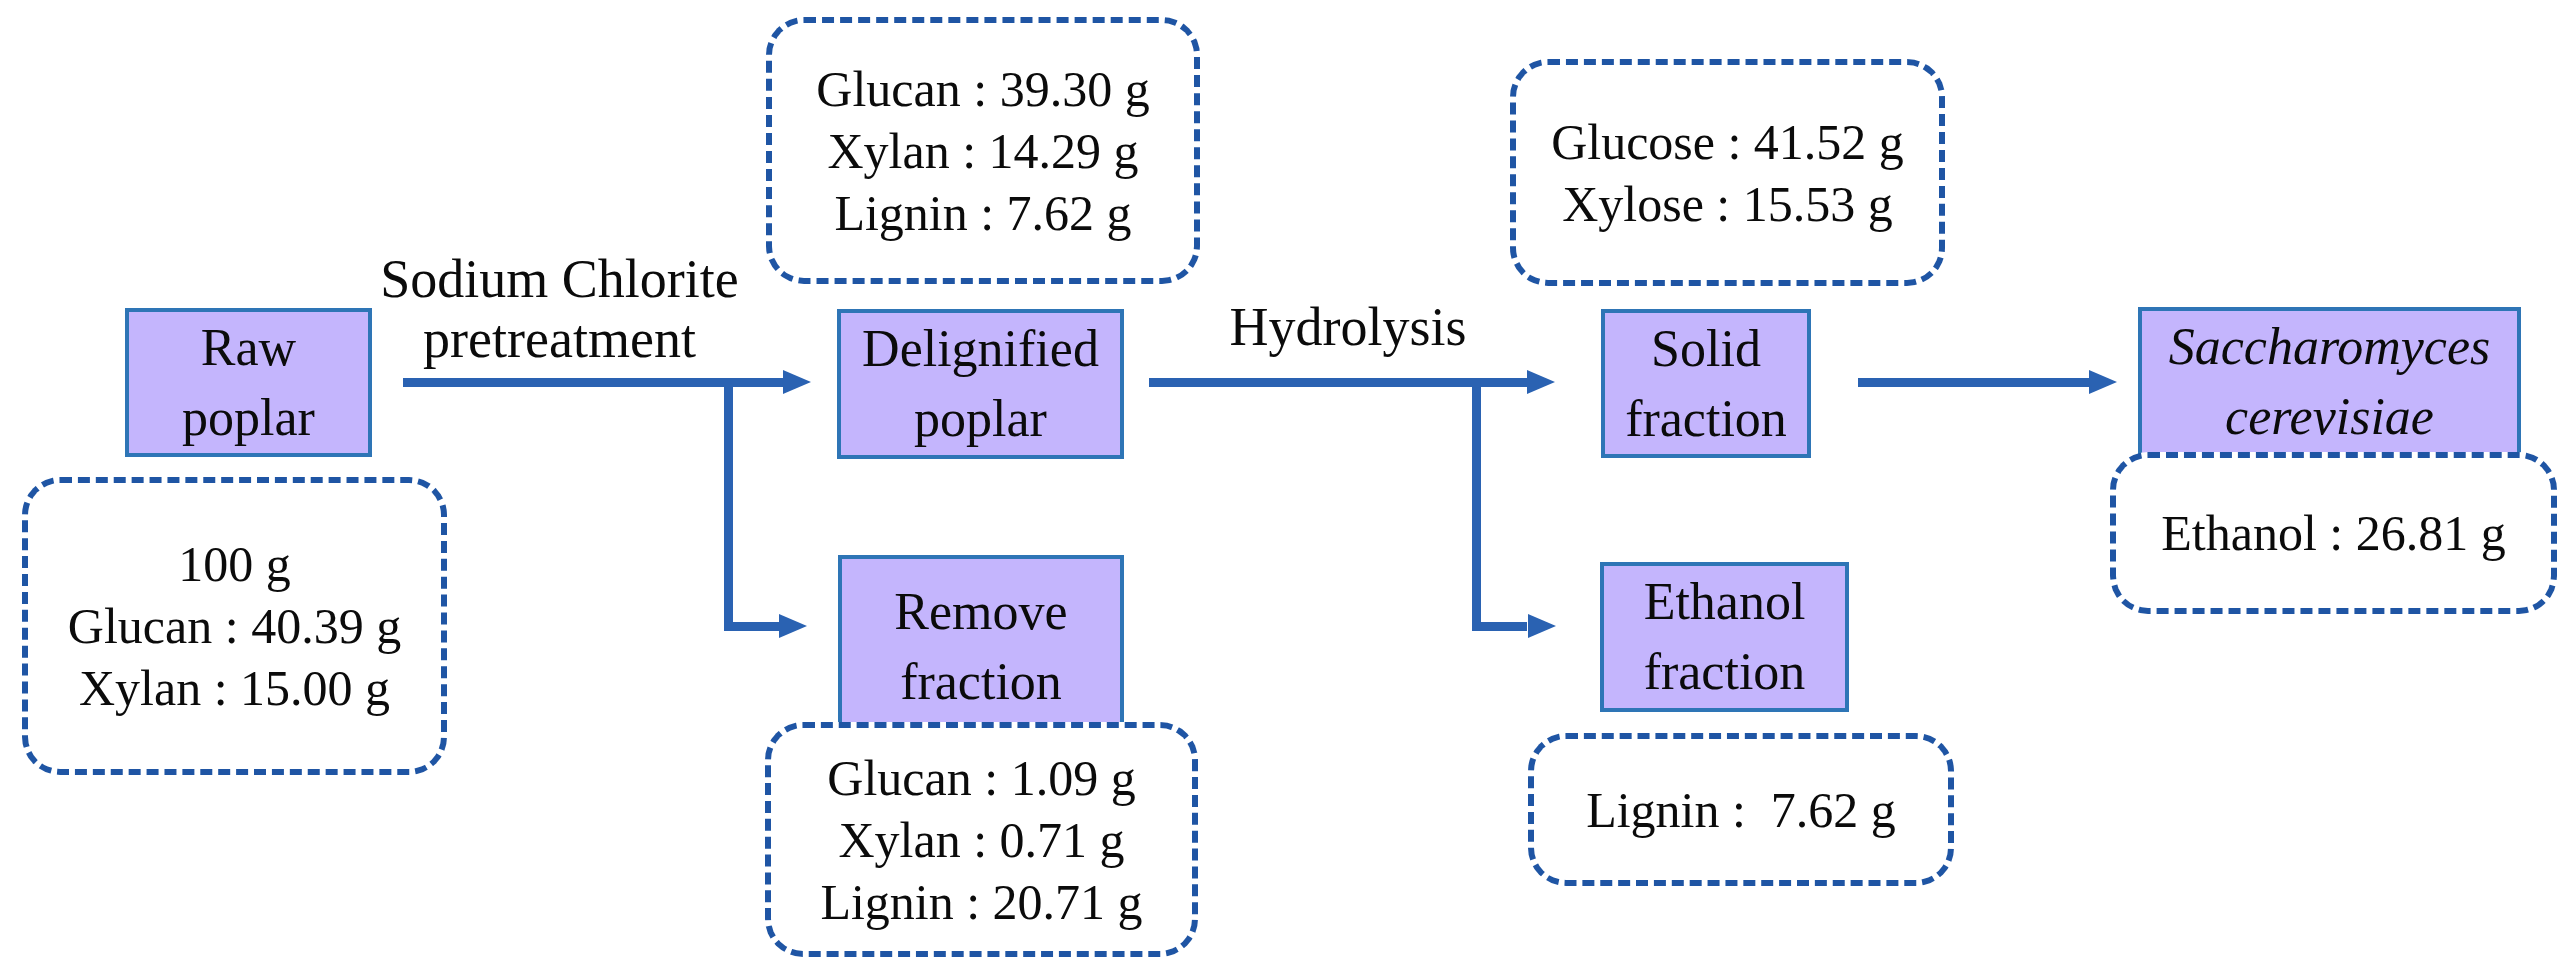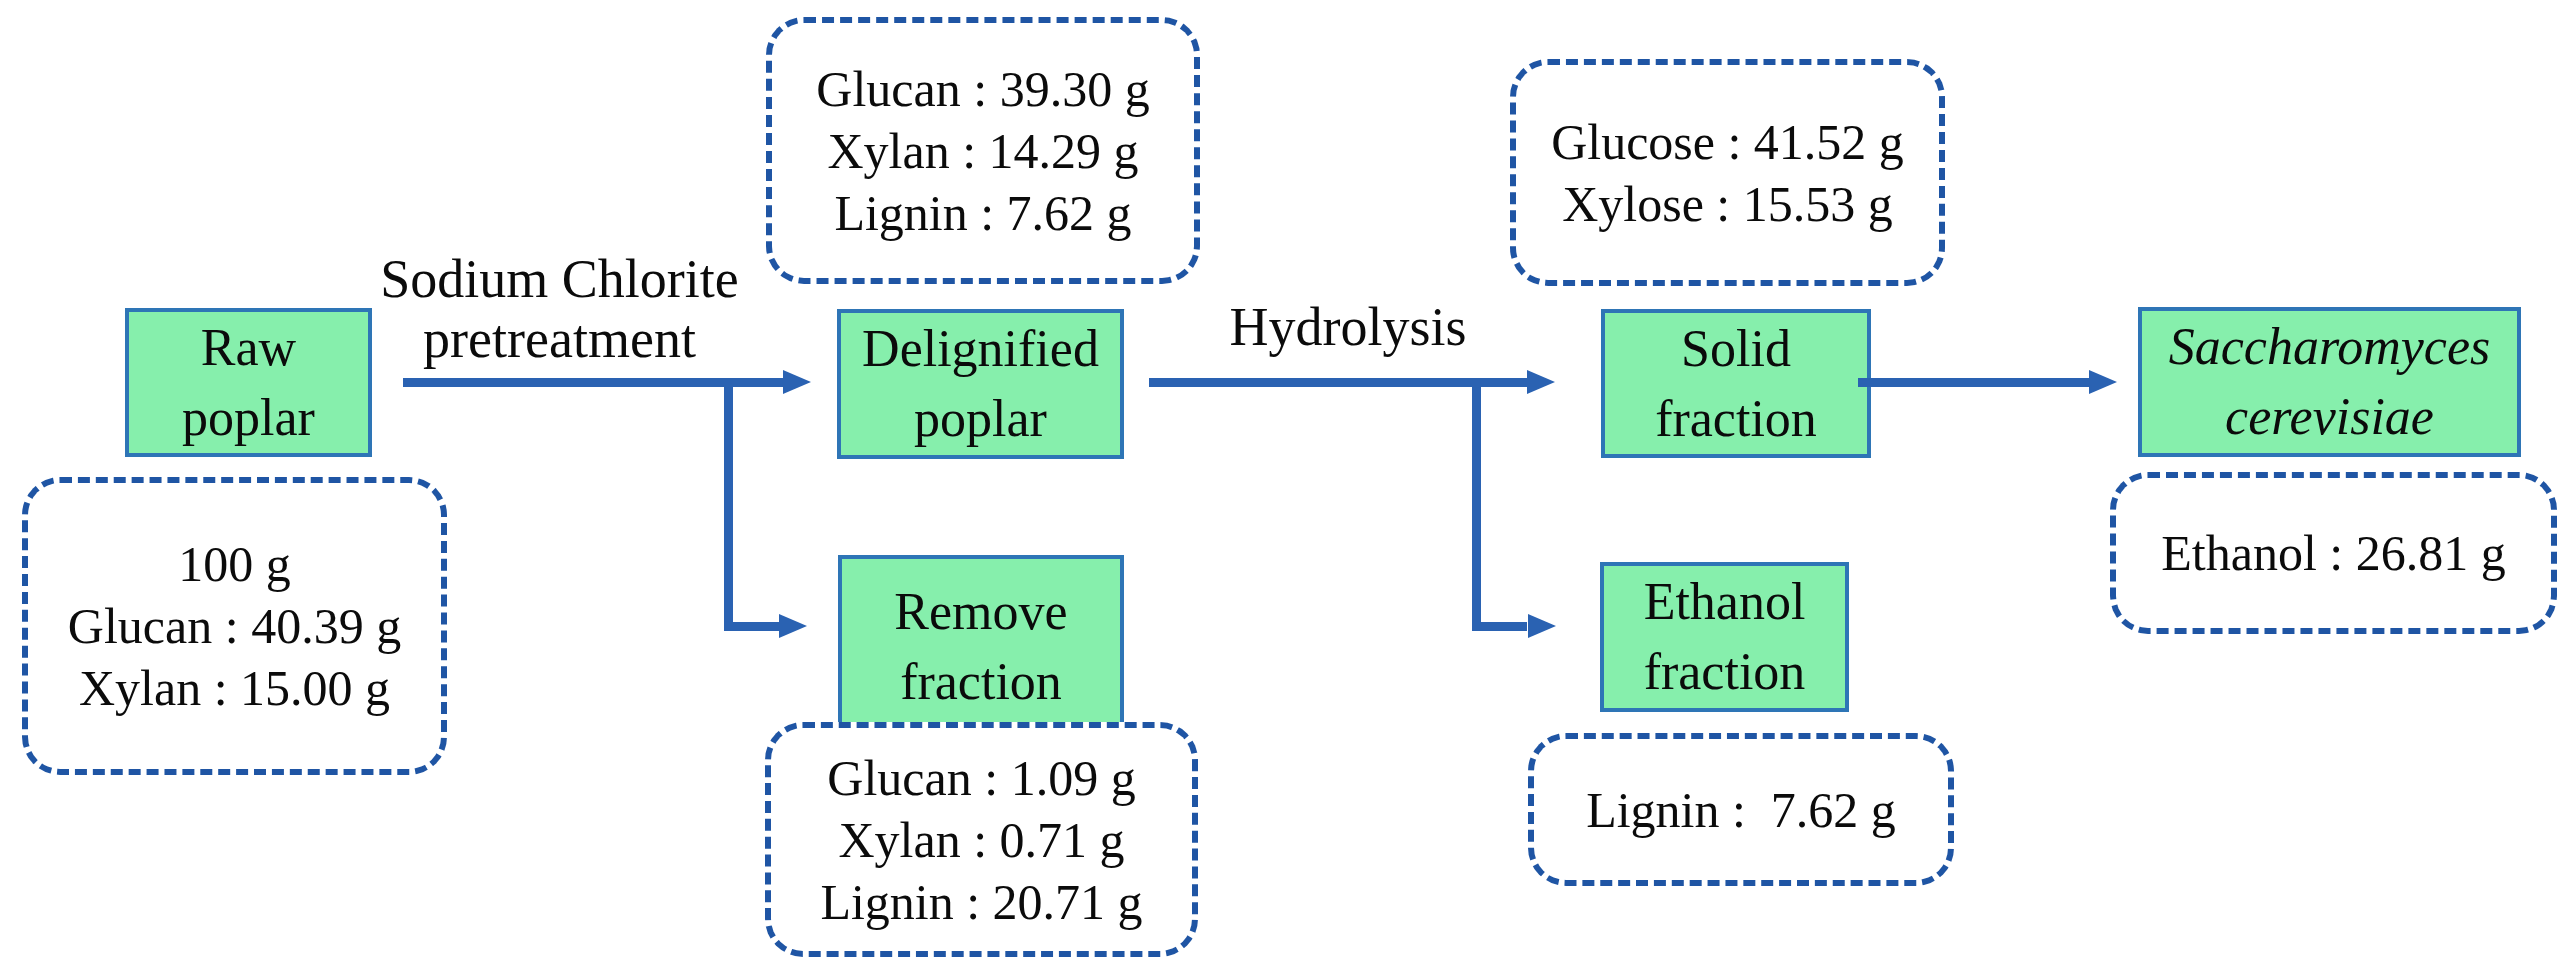--- a/index.html
+++ b/index.html
@@ -7,21 +7,21 @@
     position:relative;
     width:2576px;height:978px;
     background:#ffffff;
     font-family:"Liberation Serif", serif;
     color:#0b0b0b;
     overflow:hidden;
   }
   
   .sbox{
     position:absolute;
-    background:#86efac;
+    background:#c4b5fd;
     border:4.7px solid #2e75b6;
     box-sizing:border-box;
     display:flex;flex-direction:column;
     align-items:center;justify-content:center;
     text-align:center;
     font-size:52px;line-height:70px;
   }
   .sbox.italic{font-style:italic;text-align:center;}
   
   .dbox{
@@ -66,21 +66,21 @@
   <div class="sbox" style="left:837px;top:309px;width:287px;height:150px">
     <div class="bline">Delignified</div>
     <div class="bline">poplar</div>
   </div>
 
   <div class="sbox" style="left:838px;top:555px;width:286px;height:184px">
     <div class="bline">Remove</div>
     <div class="bline">fraction</div>
   </div>
 
-  <div class="sbox" style="left:1601px;top:309px;width:270px;height:149px">
+  <div class="sbox" style="left:1601px;top:309px;width:210px;height:149px">
     <div class="bline">Solid</div>
     <div class="bline">fraction</div>
   </div>
 
   <div class="sbox" style="left:1600px;top:562px;width:249px;height:150px">
     <div class="bline">Ethanol</div>
     <div class="bline">fraction</div>
   </div>
 
   <div class="sbox italic" style="left:2138px;top:307px;width:383px;height:150px">
@@ -108,21 +108,21 @@
 
   <div class="dbox" style="left:1510px;top:59px;width:435px;height:227px">
     <div class="dline">Glucose : 41.52 g</div>
     <div class="dline">Xylose : 15.53 g</div>
   </div>
 
   <div class="dbox" style="left:1528px;top:733px;width:426px;height:153px">
     <div class="dline">Lignin :  7.62 g</div>
   </div>
 
-  <div class="dbox" style="left:2110px;top:472px;width:447px;height:162px">
+  <div class="dbox" style="left:2110px;top:452px;width:447px;height:162px">
     <div class="dline">Ethanol : 26.81 g</div>
   </div>
 
   <div class="albl" style="left:1190px;top:297px;width:316px">
     <div>Hydrolysis</div>
   </div>
 
   <div class="albl" style="left:322px;top:249px;width:475px">
     <div>Sodium Chlorite</div>
     <div>pretreatment</div>

